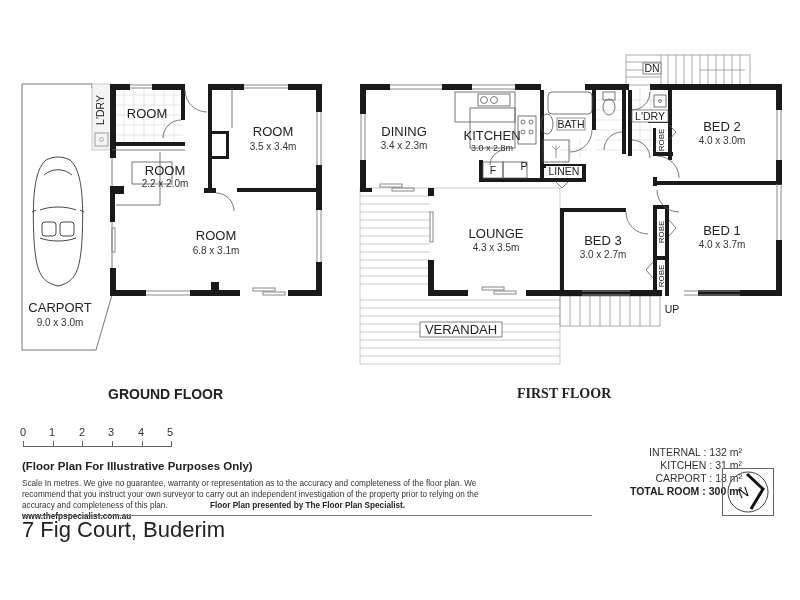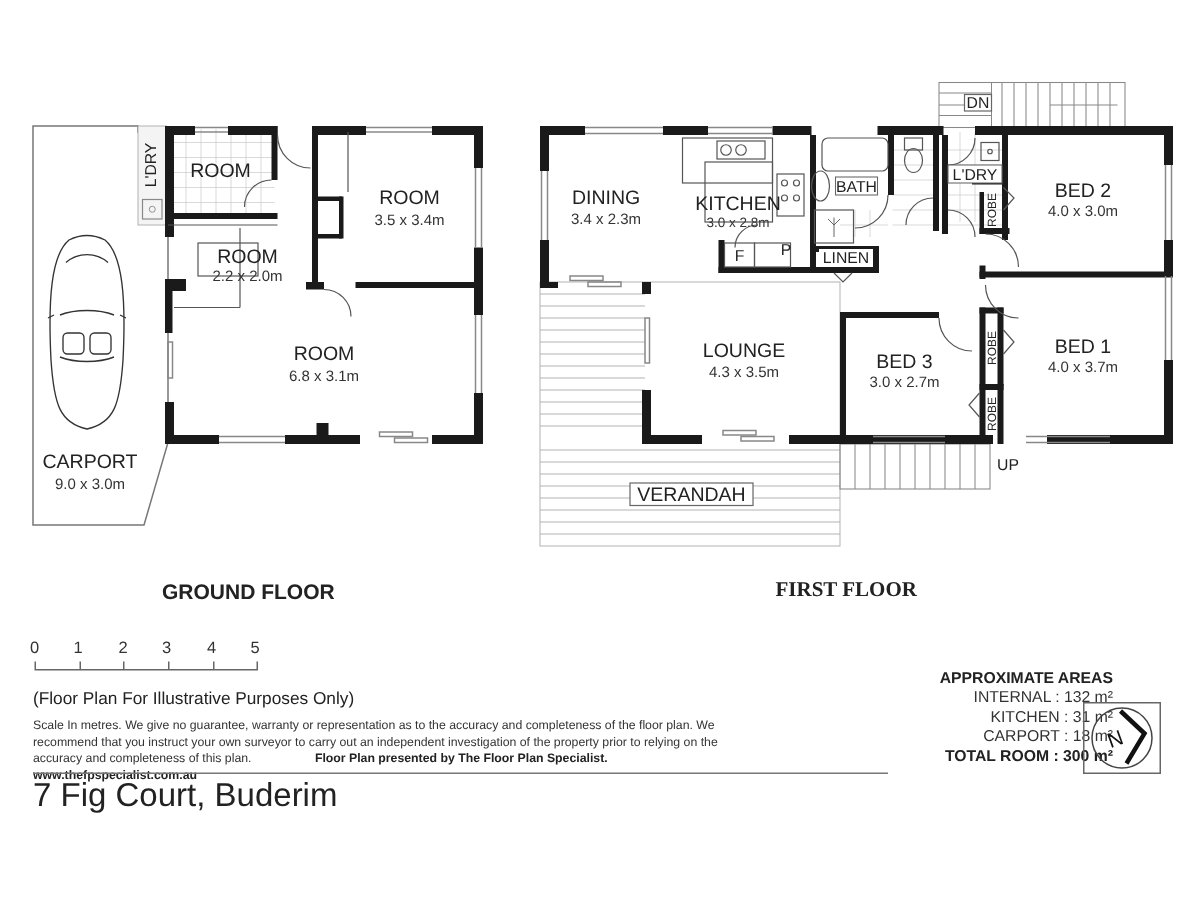--- a/index.html
+++ b/index.html
@@ -6,21 +6,21 @@
   body { width: 800px; height: 600px; position: relative; overflow: hidden; font-family: "Liberation Sans", sans-serif; color: #222; }
   .plan-svg { position: absolute; left: 0; top: 0; }
   .room-label { font-family: "Liberation Sans", sans-serif; font-size: 13px; fill: #222; text-anchor: middle; }
   .room-dim { font-family: "Liberation Sans", sans-serif; font-size: 10px; fill: #333; text-anchor: middle; }
   .small-label { font-family: "Liberation Sans", sans-serif; font-size: 10.5px; fill: #222; text-anchor: middle; }
   .floor-title { position: absolute; font-weight: bold; font-size: 14px; color: #222; }
   .scale { position: absolute; left: 16px; top: 426px; width: 160px; height: 24px; }
   .scale-num { position: absolute; top: 0; font-size: 11px; color: #333; }
   .scale-line { position: absolute; left: 7px; top: 20px; width: 149px; height: 0; border-top: 1px solid #666; }
   .scale-tick { position: absolute; top: 15px; width: 0; height: 5px; border-left: 1px solid #666; }
-  .disclaimer-title { position: absolute; left: 22px; top: 460px; font-weight: normal; font-size: 11.5px; color: #222; }
+  .disclaimer-title { position: absolute; left: 22px; top: 460px; font-weight: bold; font-size: 11.5px; color: #222; }
   .disclaimer { position: absolute; left: 22px; top: 478px; width: 480px; font-size: 8.2px; line-height: 11px; color: #333; }
   .disclaimer b { color: #222; margin-left: 40px; }
   .rule { position: absolute; left: 22px; top: 515px; width: 570px; border-top: 1px solid #777; }
   .address { position: absolute; left: 22px; top: 517px; font-size: 22px; color: #222; }
   .areas { position: absolute; left: 594px; top: 446px; width: 148px; font-size: 10.5px; color: #333; text-align: right; line-height: 13px; }
   .areas .head { font-weight: bold; color: #222; }
   .areas .total { font-weight: bold; color: #222; }
   .compass { position: absolute; left: 722px; top: 468px; width: 50px; height: 46px; border: 1px solid #666; }
 </style>
 </head>
@@ -358,21 +358,20 @@
   <div class="scale-tick" style="left:155px"></div>
 </div>
 
 <div class="disclaimer-title">(Floor Plan For Illustrative Purposes Only)</div>
 <div class="disclaimer">
   <span>Scale In metres. We give no guarantee, warranty or representation as to the accuracy and completeness of the floor plan. We recommend that you instruct your own surveyor to carry out an independent investigation of the property prior to relying on the accuracy and completeness of this plan.</span>
   <b>Floor Plan presented by The Floor Plan Specialist. www.thefpspecialist.com.au</b>
 </div>
 
 <div class="areas">
-  <div class="head">APPROXIMATE AREAS</div>
   <div><span>INTERNAL</span> : <span>132 m²</span></div>
   <div><span>KITCHEN</span> : <span>31 m²</span></div>
   <div><span>CARPORT</span> : <span>18 m²</span></div>
   <div class="total"><span>TOTAL ROOM</span> : <span>300 m²</span></div>
 </div>
 
 <div class="compass">
   <svg width="50" height="46" viewBox="0 0 50 46">
     <circle cx="25" cy="23" r="20" fill="none" stroke="#444" stroke-width="1"></circle>
     <path d="M24,5 L40,20 L28,40" fill="none" stroke="#111" stroke-width="3"></path>

